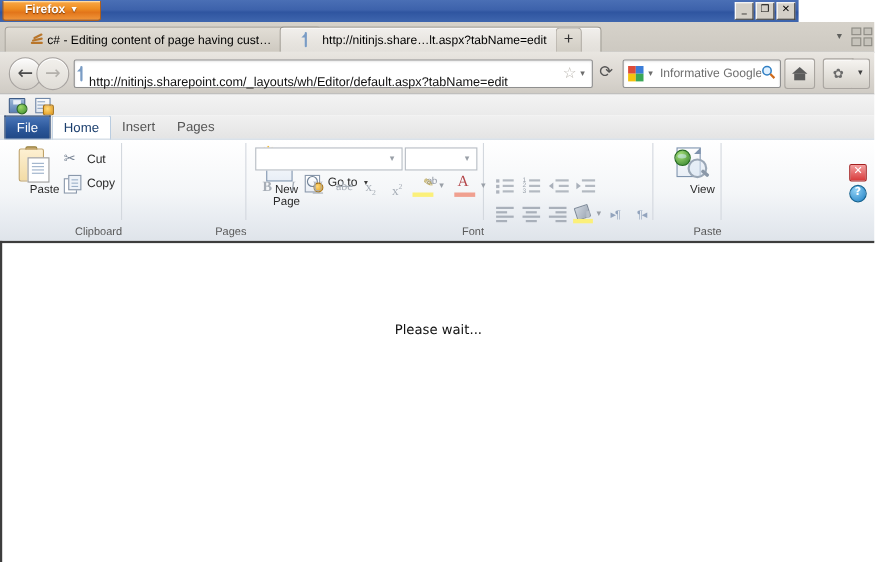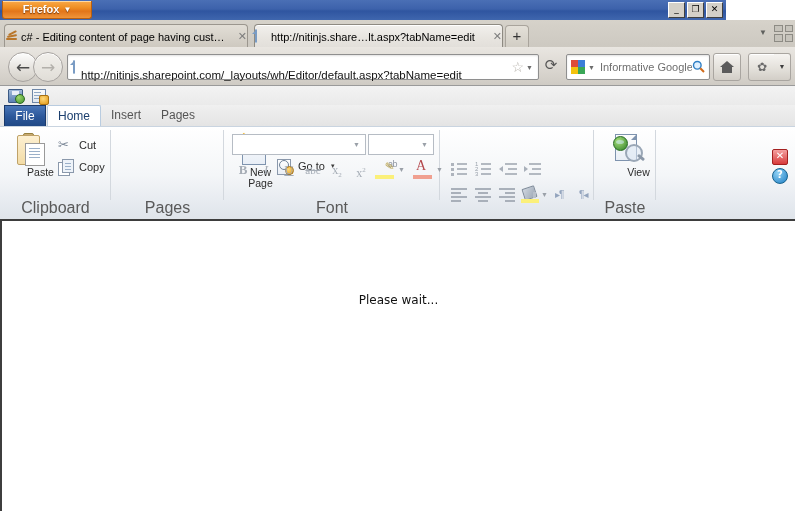--- a/index.html
+++ b/index.html
@@ -42,21 +42,21 @@
 
   
   .tabstrip{
     position:absolute;left:0;top:20px;width:795px;height:27px;
     background:linear-gradient(to bottom,#d6d2ca 0%,#cdc9c1 100%);
     border-bottom:1px solid #8e8e8e;
   }
   .tab{
     position:absolute;top:4px;height:23px;
     display:flex;align-items:center;gap:4px;
-    padding:0 0;
+    padding:0 22px;
     font-size:11px;color:#000;white-space:nowrap;
     border:1px solid #9b968e;border-bottom:none;
     border-radius:4px 4px 0 0;
     background:linear-gradient(to bottom,#e2ded6 0%,#cdc8bf 100%);
     cursor:default;
   }
   .tab.active{
     background:linear-gradient(to bottom,#f2f0ed 0%,#e7e4df 60%,#e2dfda 100%);
     border-color:#8e8a82;
     box-shadow:inset 0 1px 0 #fff;
@@ -248,21 +248,21 @@
   .ribbon{
     position:absolute;left:0;top:40px;width:795px;height:92px;
     background:linear-gradient(to bottom,#ffffff 0%,#f4f6f8 52%,#e8ecf1 78%,#dfe4ea 100%);
     border-top:1px solid #c9d4e0;
     border-bottom:1px solid #9aa3ad;
   }
   .rgroup{position:absolute;top:0;height:92px;}
   .rgroup .sep{position:absolute;right:0;top:3px;bottom:19px;width:1px;background:#d3d8de;}
   .glabel{
     position:absolute;left:0;right:0;bottom:2px;
-    text-align:center;font-size:16px;color:#595959;
+    text-align:right;font-size:10px;color:#595959;
   }
   .g-clipboard{left:0;width:111px;}
   .g-pages{left:111px;width:113px;}
   .g-font{left:224px;width:216px;}
   .g-paragraph{left:440px;width:154px;}
   .g-site{left:594px;width:62px;}
   .g-empty{left:656px;width:139px;}
 
   
   .bigbtn{

